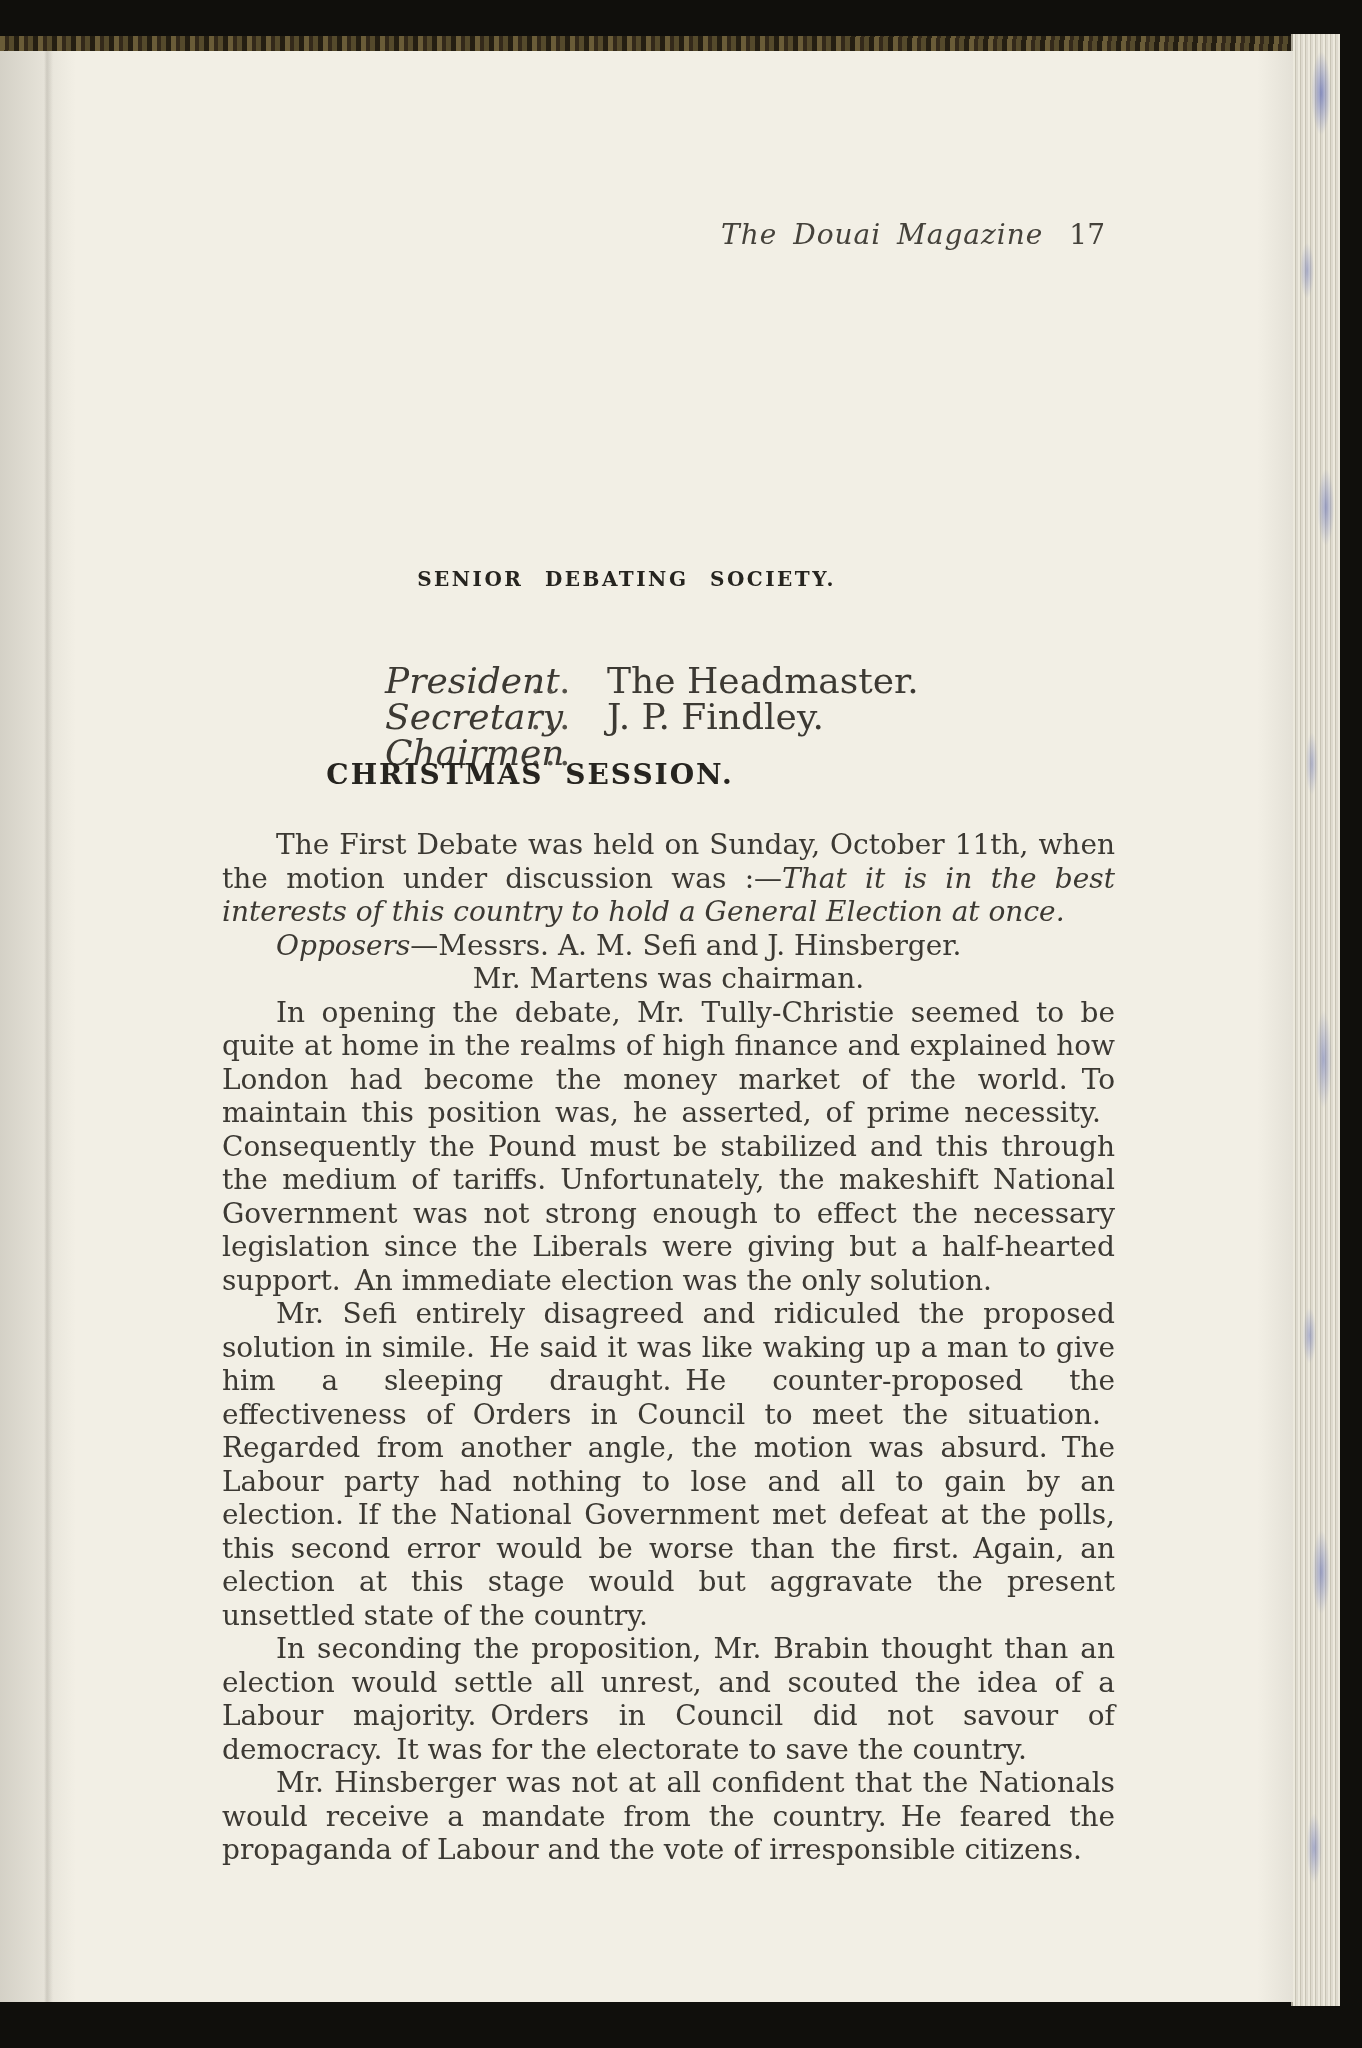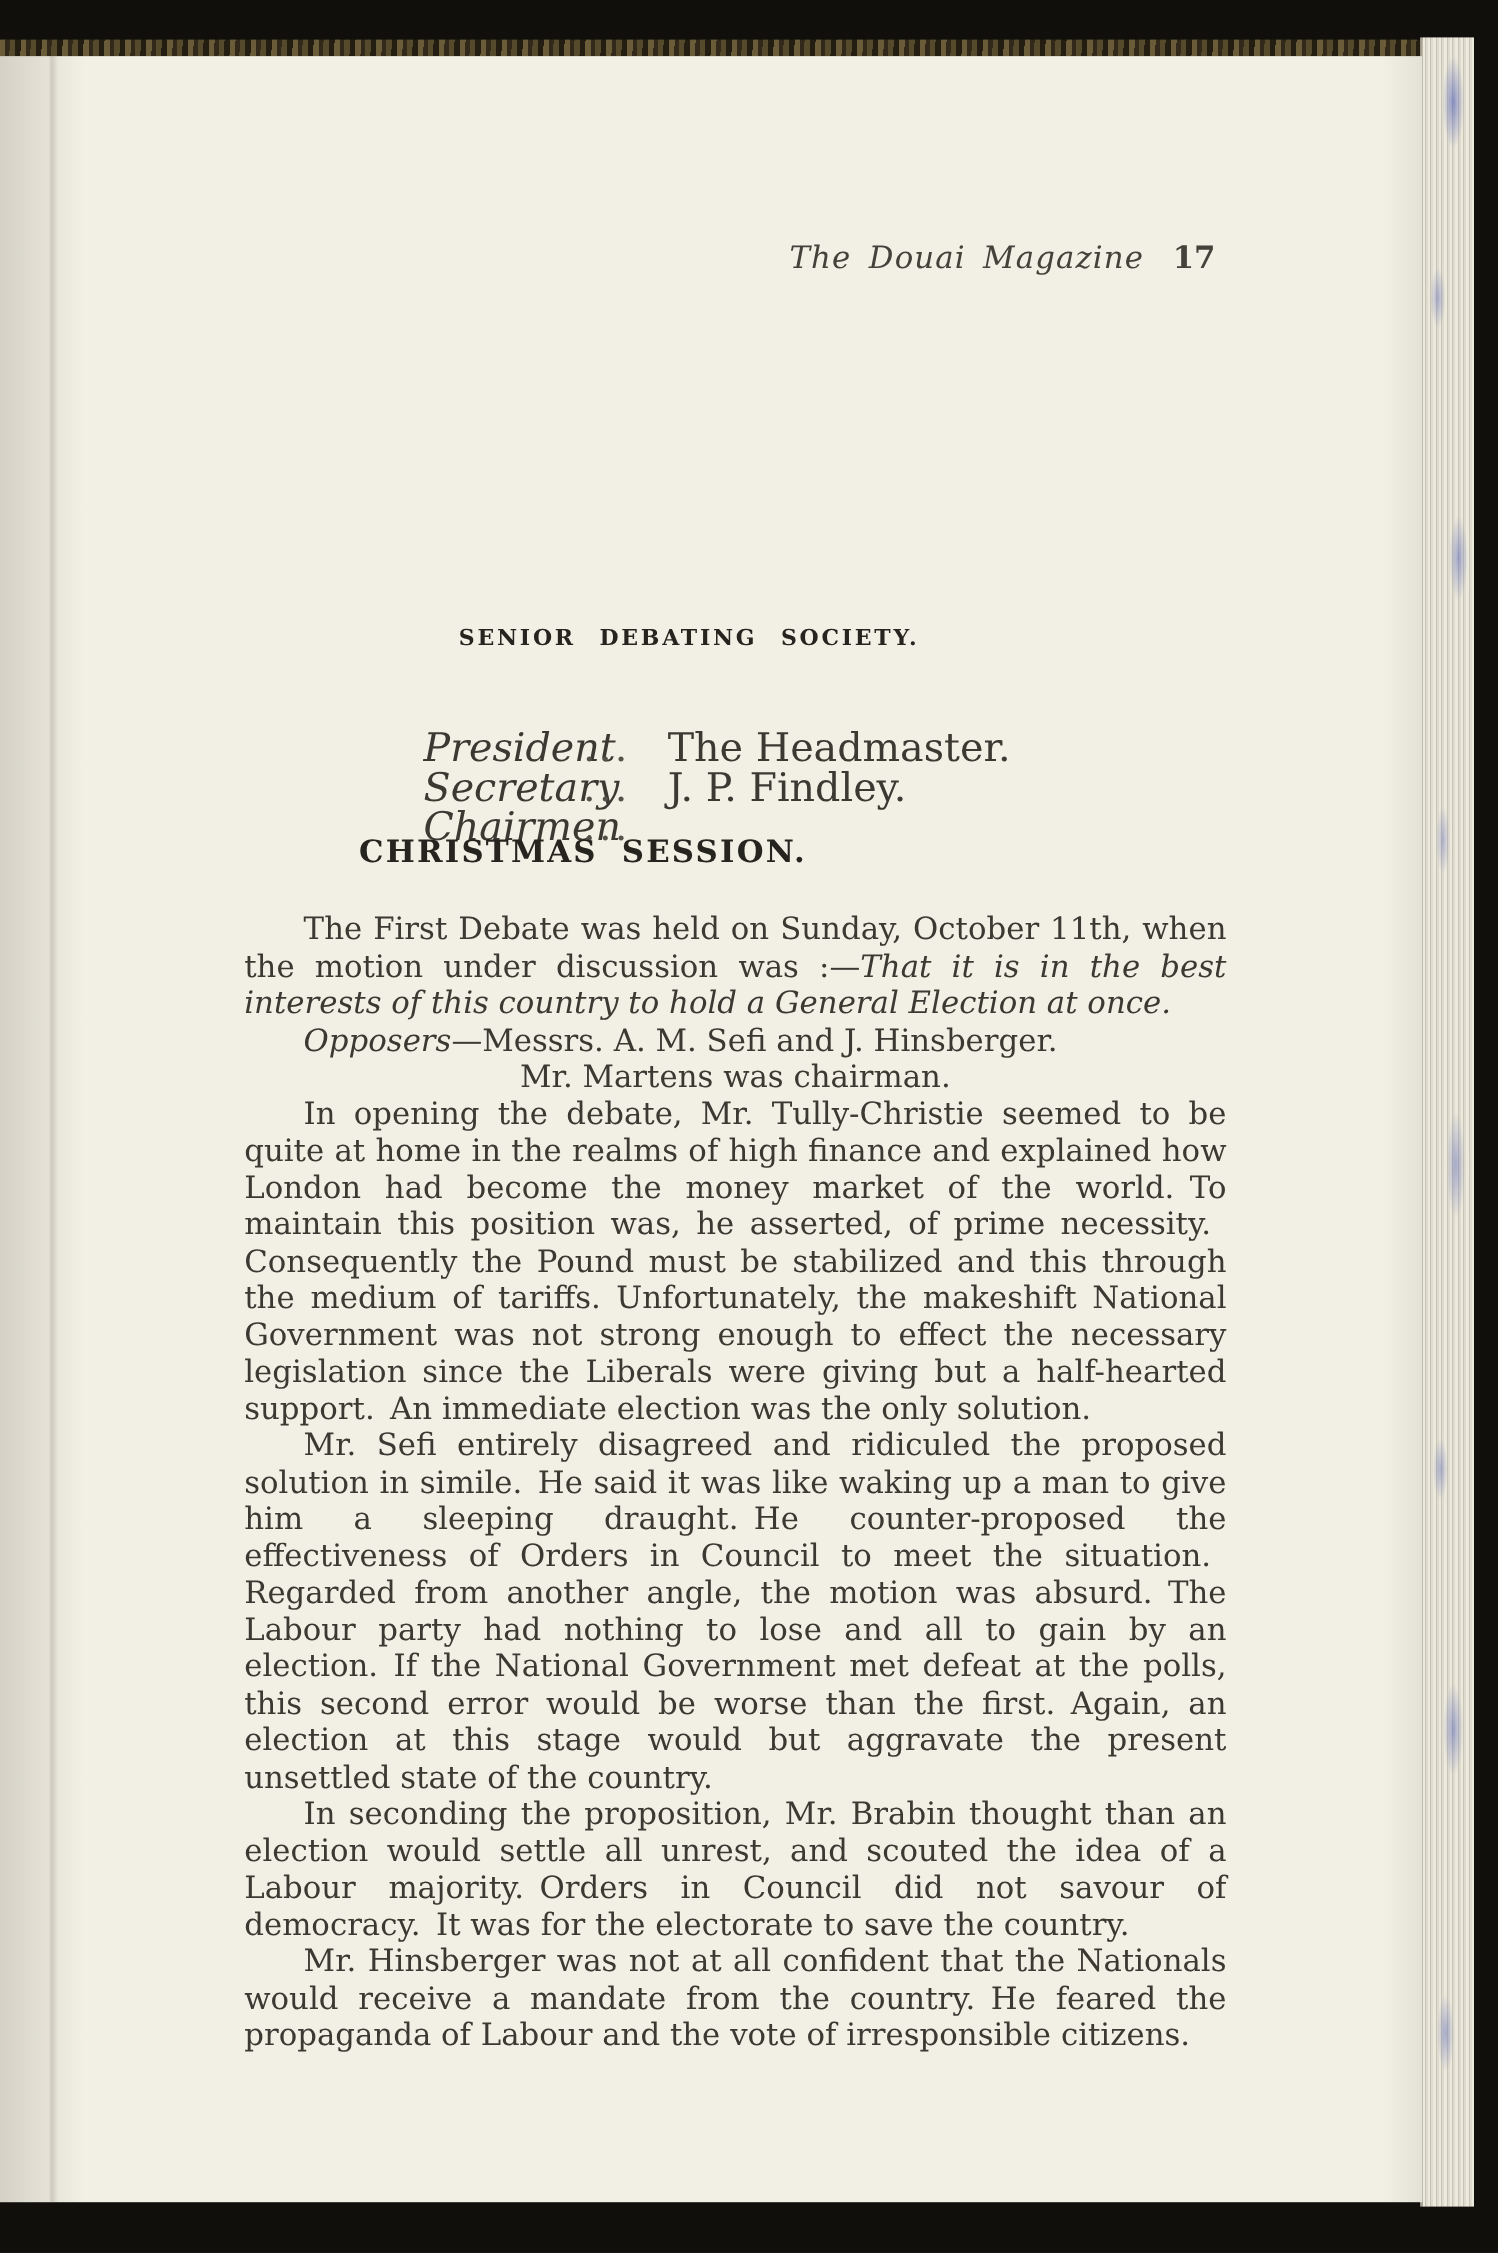--- a/index.html
+++ b/index.html
@@ -49,21 +49,21 @@
     content:"";position:absolute;right:0;top:0;bottom:0;width:36px;pointer-events:none;
     background:linear-gradient(270deg, rgba(60,55,45,.08), rgba(60,55,45,0));
   }
 
   .running-header{
     position:absolute;left:222px;top:167px;width:883px;
     display:flex;justify-content:flex-end;align-items:baseline;gap:26px;
     font-size:28px;color:#45423b;
   }
   .running-header .mag-title{font-style:italic;letter-spacing:1px;word-spacing:6px;}
-  .running-header .page-num{font-style:normal;font-weight:bold;}
+  .running-header .page-num{font-style:normal;}
 
   .article-title{
     position:absolute;left:0;top:388px;width:1293px;margin:0;
     text-align:center;font-weight:normal;font-size:58px;line-height:1.1;
     color:var(--heading-ink,#26241f);letter-spacing:0px;word-spacing:6px;
   }
   .section-heading{
     position:absolute;left:180px;top:516px;width:893px;margin:0;
     text-align:center;font-size:20px;font-weight:bold;
     letter-spacing:2.5px;word-spacing:12px;color:var(--heading-ink,#26241f);

